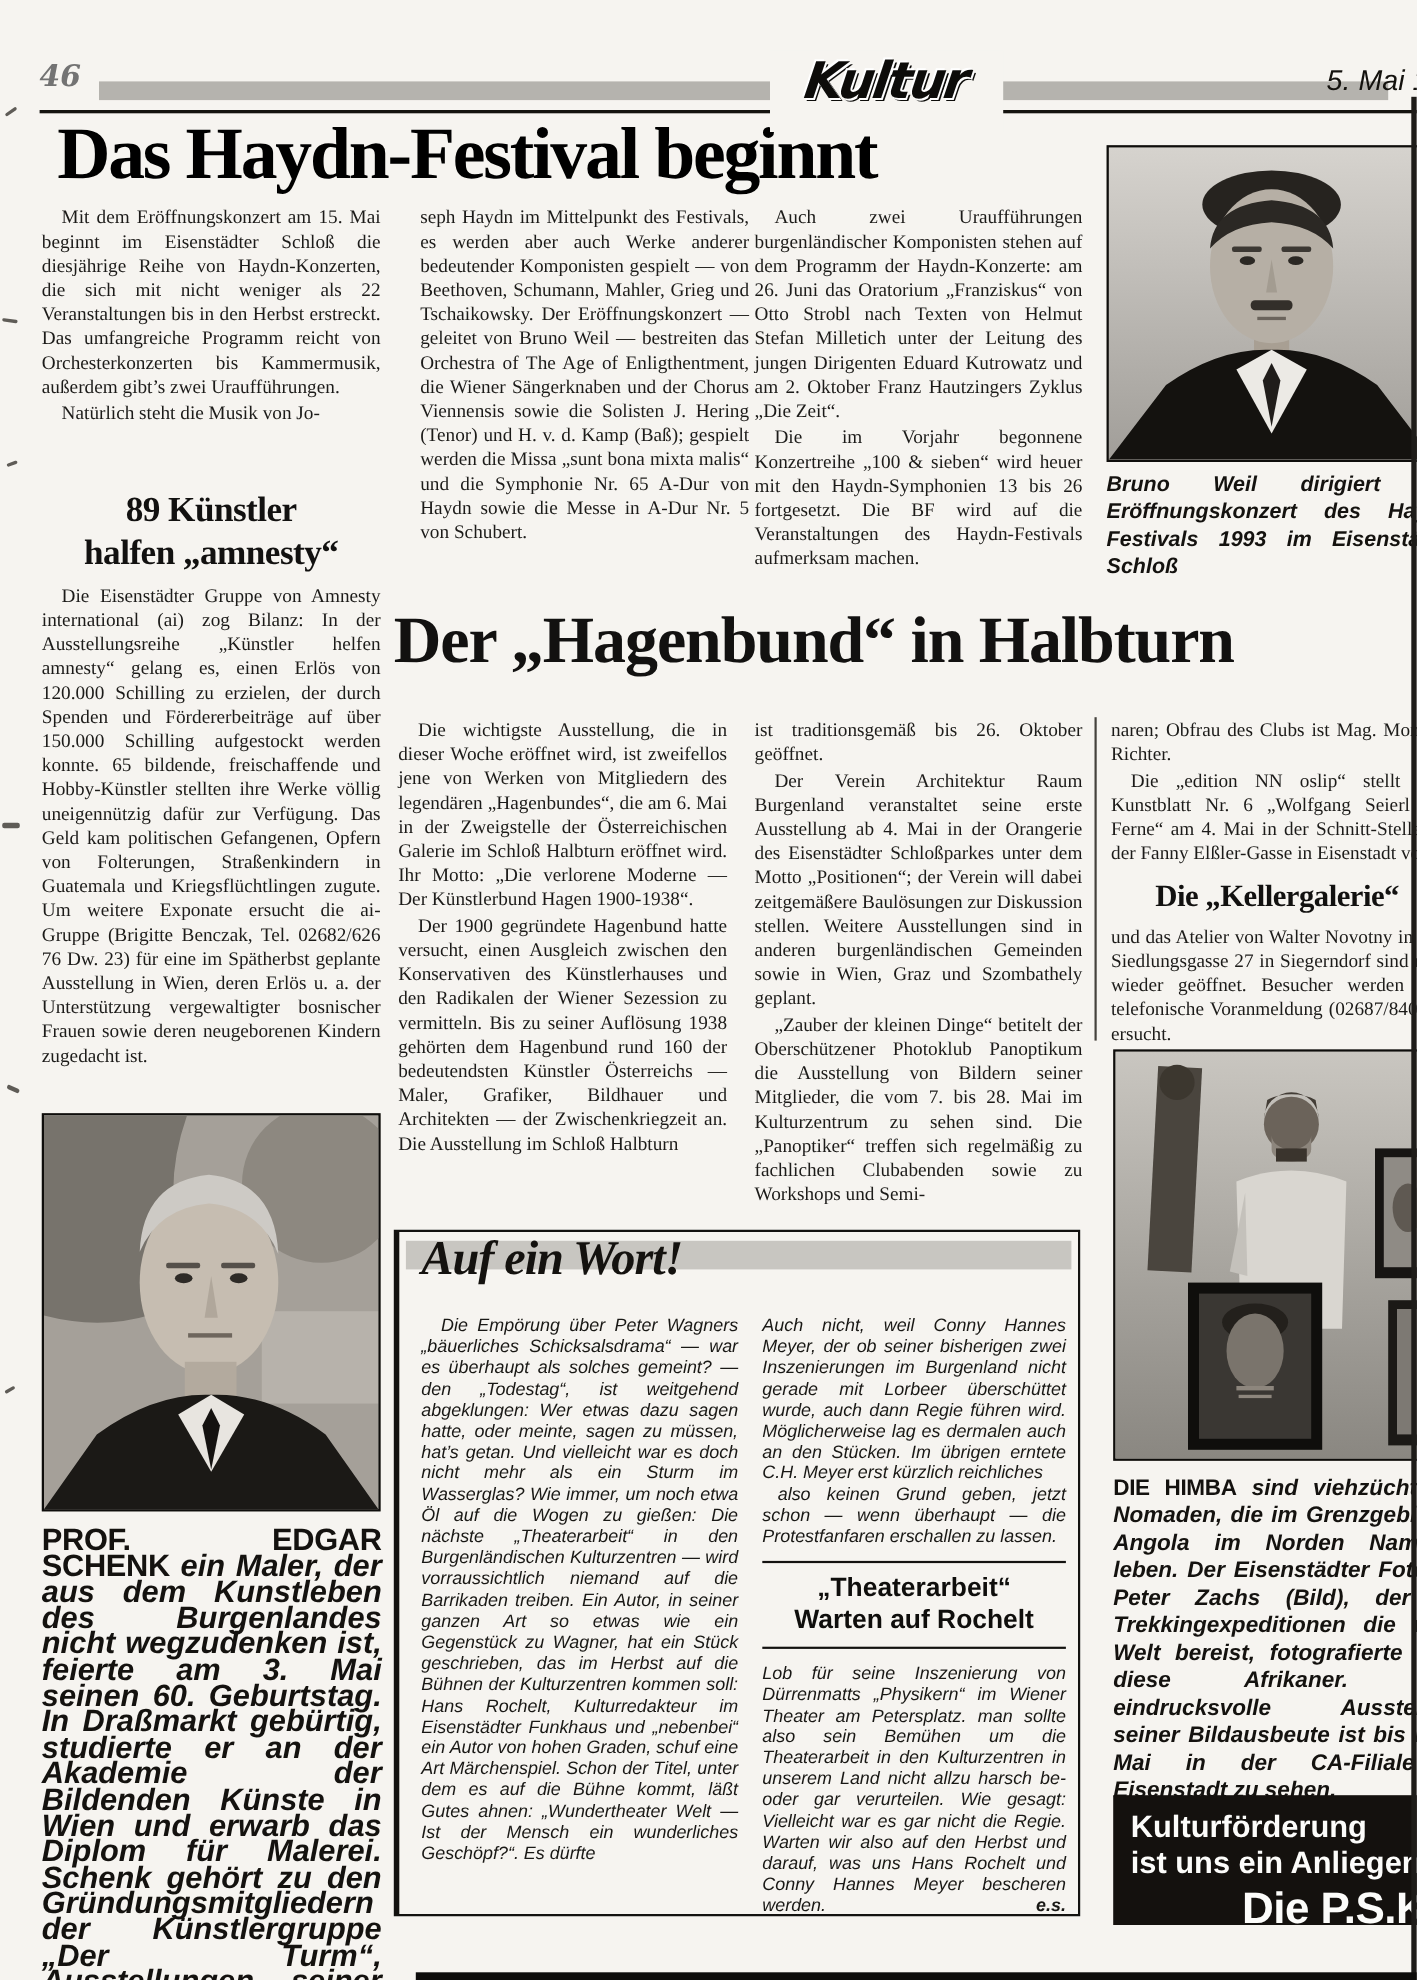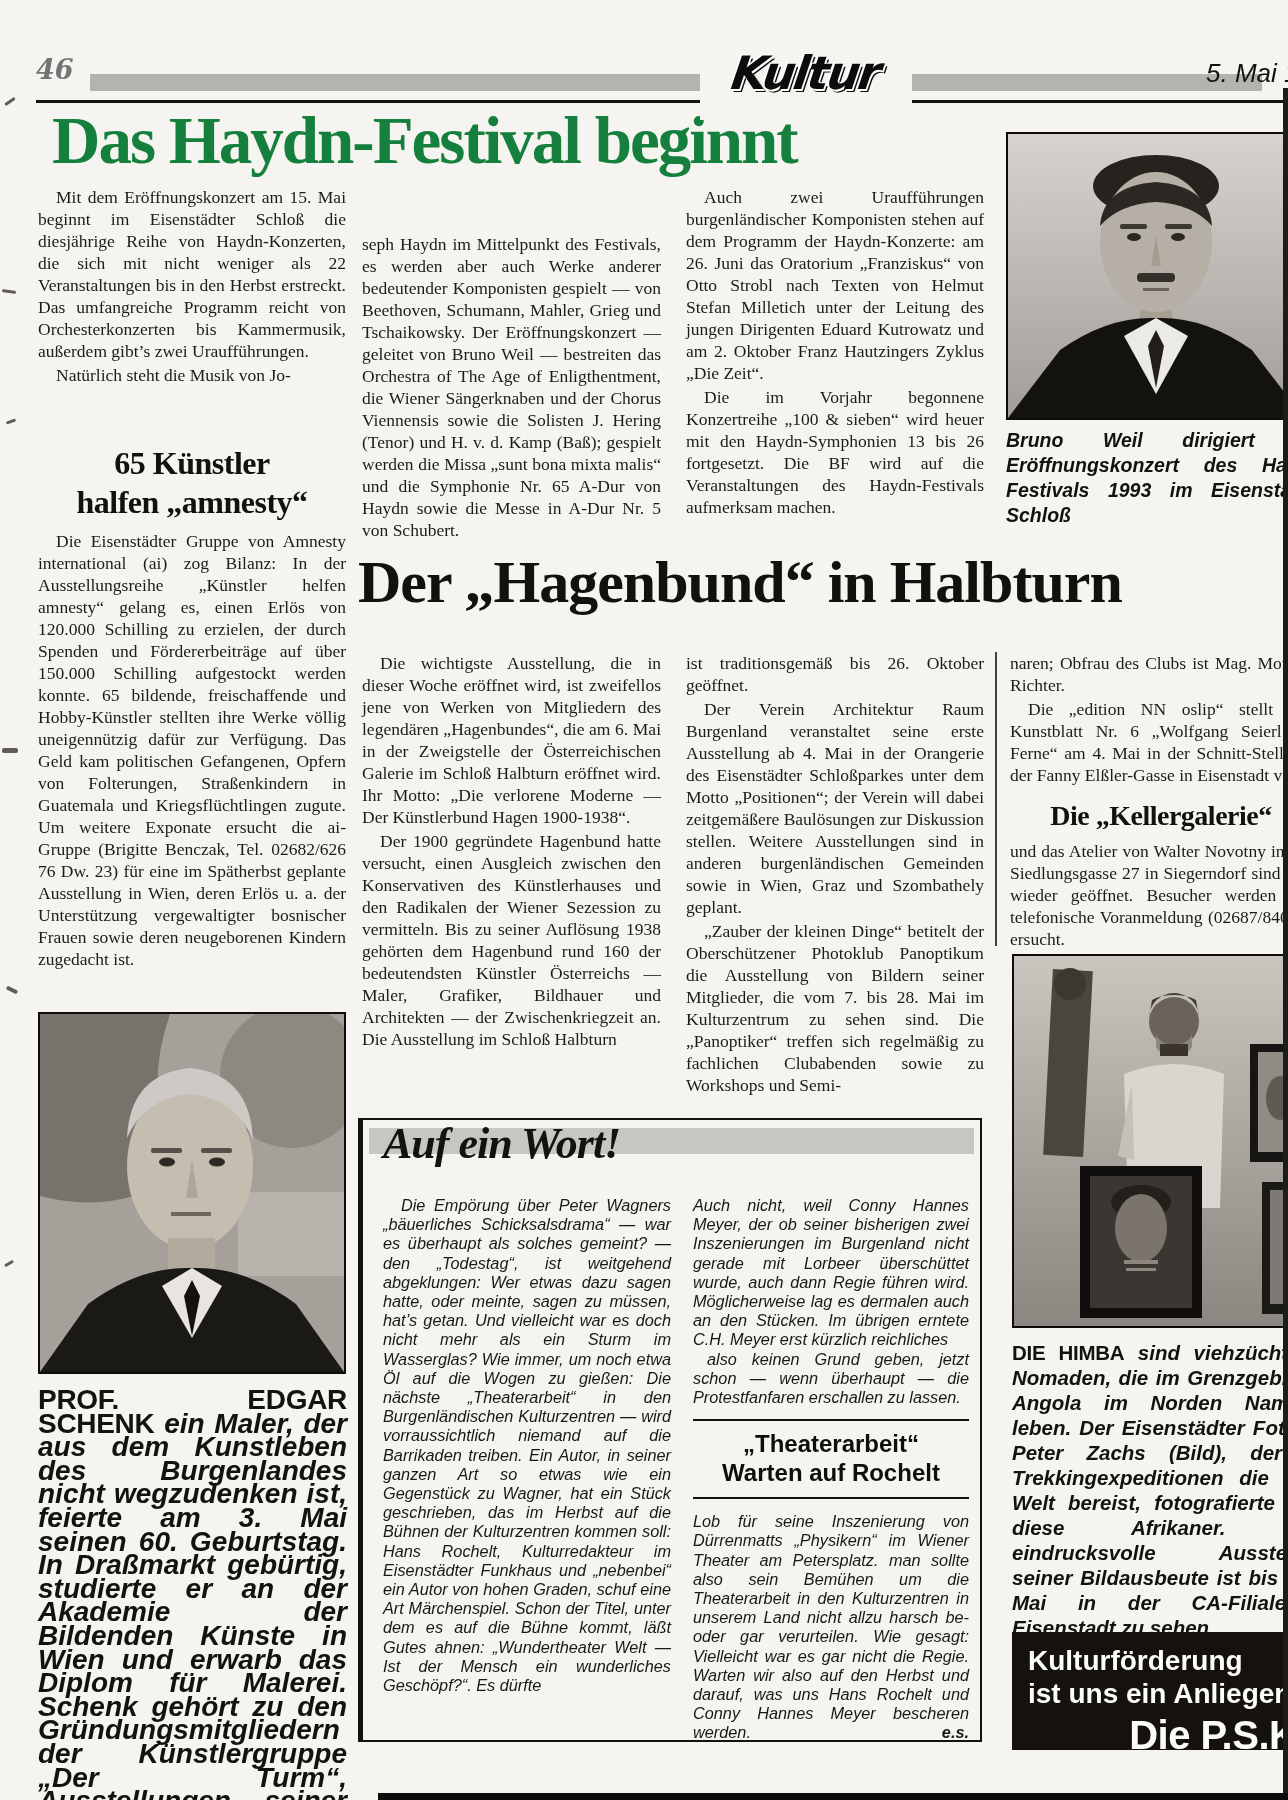--- a/index.html
+++ b/index.html
@@ -21,25 +21,25 @@
   #header-rule{left:36px;top:100px;width:1252px;height:3px;background:#15130f;}
   #logo{left:700px;top:46px;width:212px;height:74px;text-align:center;background:#f6f4f0;z-index:3;}
   #logo .t{
     display:inline-block;font-family:"DejaVu Sans",sans-serif;font-weight:700;font-style:italic;
     font-size:46px;letter-spacing:-2px;color:#0d0c0a;transform:skewX(-8deg);
     text-shadow:1.5px 1.5px 0 #fff,-1.5px -1.5px 0 #fff,3px 3px 0 #0d0c0a;
   }
   #date{left:1206px;top:58px;font:italic 400 26px "Liberation Sans",sans-serif;white-space:nowrap;color:#14120e;}
 
   
-  #headline-haydn{left:52px;top:102px;font:700 67px "Liberation Serif",serif;letter-spacing:-2px;white-space:nowrap;color:#15803d;}
+  #headline-haydn{left:52px;top:102px;font:700 67px "Liberation Serif",serif;letter-spacing:-2px;white-space:nowrap;color:#000000;}
   #haydn-col1{left:38px;top:186px;width:308px;}
   #amnesty-head{left:38px;top:444px;width:308px;text-align:center;font:700 32px "Liberation Serif",serif;line-height:39px;letter-spacing:-.5px;color:#121110;}
   #amnesty-text{left:38px;top:530px;width:308px;}
-  #haydn-col2{left:362px;top:186px;width:299px;margin-top:47px;}
+  #haydn-col2{left:382px;top:186px;width:299px;}
   #haydn-col3{left:686px;top:186px;width:298px;}
 
   .photo{border:2px solid #0e0d0b;box-sizing:border-box;background:#b9b6b0;overflow:hidden;}
   .photo svg{display:block;width:100%;height:100%;}
   #bruno-photo{left:1006px;top:132px;width:300px;height:288px;}
   .caption{font:italic 700 19.5px "Liberation Sans",sans-serif;line-height:25px;text-align:justify;color:#14120f;hyphens:auto;}
   #bruno-caption{left:1006px;top:428px;width:322px;}
 
   
   #headline-hb{left:358px;top:548px;font:700 60px "Liberation Serif",serif;letter-spacing:-1px;white-space:nowrap;color:#121110;}
@@ -97,21 +97,21 @@
 <div class="abs" id="date">5. Mai 199</div>
 
 <div class="abs" id="headline-haydn">Das Haydn-Festival beginnt</div>
 
 <div class="abs serif" id="haydn-col1">
   <p class="firstind">Mit dem Eröffnungskonzert am 15. Mai beginnt im Eisenstädter Schloß die diesjährige Reihe von Haydn-Konzerten, die sich mit nicht weniger als 22 Veranstaltungen bis in den Herbst erstreckt. Das umfangreiche Programm reicht von Orchesterkonzerten bis Kammermusik, außerdem gibt’s zwei Uraufführungen.</p>
   <p>Natürlich steht die Musik von Jo-</p>
 </div>
 
 <div class="abs" id="amnesty-head">
-  <div>65 Künstler</div>
+  <div>89 Künstler</div>
   <div>halfen „amnesty“</div>
 </div>
 
 <div class="abs serif" id="amnesty-text">
   <p class="firstind">Die Eisenstädter Gruppe von Amnesty international (ai) zog Bilanz: In der Ausstellungsreihe „Künstler helfen amnesty“ gelang es, einen Erlös von 120.000 Schilling zu erzielen, der durch Spenden und Fördererbeiträge auf über 150.000 Schilling aufgestockt werden konnte. 65 bildende, freischaffende und Hobby-Künstler stellten ihre Werke völlig uneigennützig dafür zur Verfügung. Das Geld kam politischen Gefangenen, Opfern von Folterungen, Straßenkindern in Guatemala und Kriegsflüchtlingen zugute. Um weitere Exponate ersucht die ai-Gruppe (Brigitte Benczak, Tel. 02682/626 76 Dw. 23) für eine im Spätherbst geplante Ausstellung in Wien, deren Erlös u. a. der Unterstützung vergewaltigter bosnischer Frauen sowie deren neugeborenen Kindern zugedacht ist.</p>
 </div>
 
 <div class="abs serif" id="haydn-col2">
   <p>seph Haydn im Mittelpunkt des Festivals, es werden aber auch Werke anderer bedeutender Komponisten gespielt — von Beethoven, Schumann, Mahler, Grieg und Tschaikowsky. Der Eröffnungskonzert — geleitet von Bruno Weil — bestreiten das Orchestra of The Age of Enligthentment, die Wiener Sängerknaben und der Chorus Viennensis sowie die Solisten J. Hering (Tenor) und H. v. d. Kamp (Baß); gespielt werden die Missa „sunt bona mixta malis“ und die Symphonie Nr. 65 A-Dur von Haydn sowie die Messe in A-Dur Nr. 5 von Schubert.</p>
 </div>

